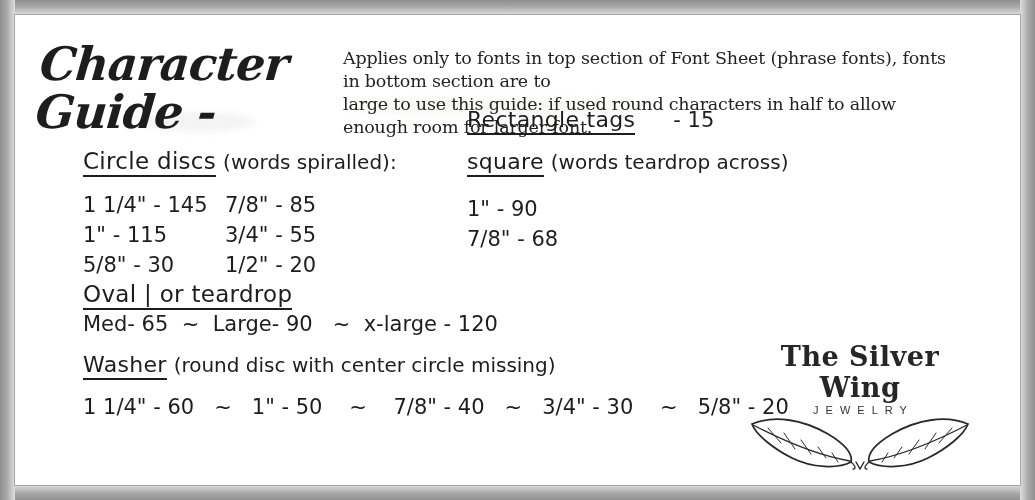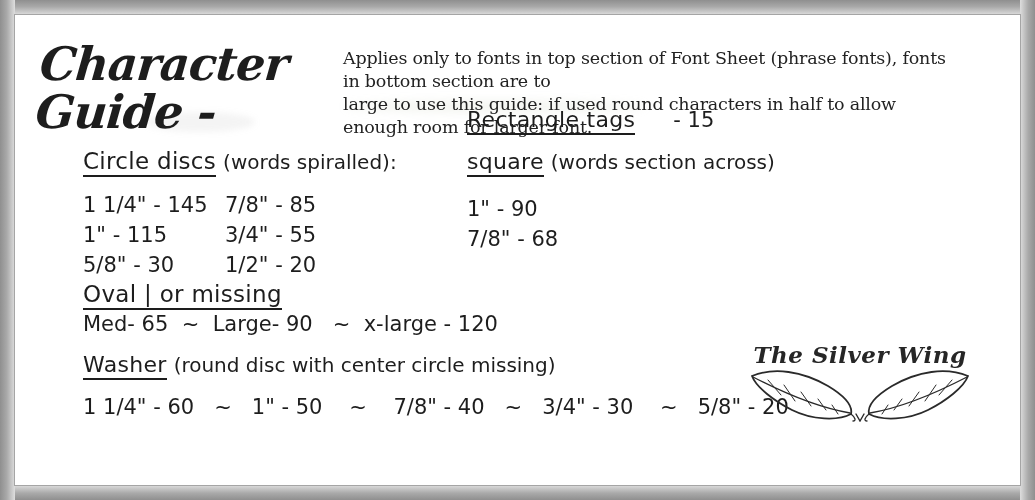--- a/index.html
+++ b/index.html
@@ -50,22 +50,22 @@
     left:562px;top:193px;width:405px;font-size:21px;font-weight:bold;
     line-height:29.5px;letter-spacing:0.2px;
   }
   .oval-header{left:83px;top:281px;font-size:23px;}
   .oval-vals{left:83px;top:312px;font-size:21px;}
   .washer-header{left:83px;top:352px;font-size:22px;}
   .washer-vals{left:83px;top:395px;font-size:21px;}
 
   .logo{left:738px;top:341px;width:244px;text-align:center;}
   .logo-name{
-    font-family:"DejaVu Serif",serif;font-style:italic;font-weight:bold;
-    font-size:23px;letter-spacing:0.5px;color:#262626;
+    font-family:"DejaVu Serif",serif;font-weight:bold;
+    font-size:27px;letter-spacing:0.5px;color:#262626;
   }
   .logo-sub{
     font-family:"Liberation Sans",sans-serif;font-size:11px;letter-spacing:7px;
     color:#333;margin-top:1px;margin-left:7px;
   }
   .logo svg{display:block;margin:-2px auto 0 auto;}
 
   .smudge{pointer-events:none;border-radius:50%;}
   .smudge1{left:145px;top:112px;width:110px;height:20px;background:rgba(150,150,150,0.10);filter:blur(3px);}
   .smudge2{left:345px;top:100px;width:300px;height:13px;background:rgba(190,200,175,0.16);filter:blur(4px);}
@@ -98,39 +98,40 @@
   <div class="abs circle-grid">
     <span class="pre">1 1/4" - 145</span>
     <span class="pre">7/8" - 85</span>
     <span class="pre">1" - 115</span>
     <span class="pre">3/4" - 55</span>
     <span class="pre">5/8" - 30</span>
     <span class="pre">1/2" - 20</span>
   </div>
 
   <div class="abs square-header">
-    <span class="heading">square</span><span class="sub-note">(words section across)</span>
+    <span class="heading">square</span><span class="sub-note">(words teardrop across)</span>
   </div>
   <div class="abs square-vals">
     <div class="pre">1" - 90</div>
     <div class="pre">7/8" - 68</div>
   </div>
 
   <div class="abs oval-header">
-    <span class="heading">Oval | or missing</span>
+    <span class="heading">Oval | or teardrop</span>
   </div>
   <div class="abs oval-vals pre">Med- 65  ~  Large- 90   ~  x-large - 120</div>
 
   <div class="abs washer-header">
     <span class="heading">Washer</span><span class="sub-note">(round disc with center circle missing)</span>
   </div>
   <div class="abs washer-vals pre">1 1/4" - 60   ~   1" - 50    ~    7/8" - 40   ~   3/4" - 30    ~   5/8" - 20</div>
 
   <div class="abs logo">
     <div class="logo-name">The Silver Wing</div>
+    <div class="logo-sub">JEWELRY</div>
     <svg width="232" height="56" viewBox="0 0 232 56">
       <defs>
         <g id="feather" stroke="#2a2a2a" fill="none" stroke-linecap="round">
           <path stroke-width="1.8" d="M8,10 C30,1 58,5 84,20 C99,29 109,39 107,48 C94,55 68,54 48,44 C30,35 12,21 8,10 Z"></path>
           <path stroke-width="1.3" d="M9,11 C38,26 76,42 106,47"></path>
           <path stroke-width="1" d="M24,14 L37,29 M40,19 L51,35 M57,26 L67,40 M74,33 L82,44 M88,39 L94,48"></path>
           <path stroke-width="1.3" d="M107,48 C112,52 112,55 109,55"></path>
         </g>
       </defs>
       <use href="#feather"></use>

